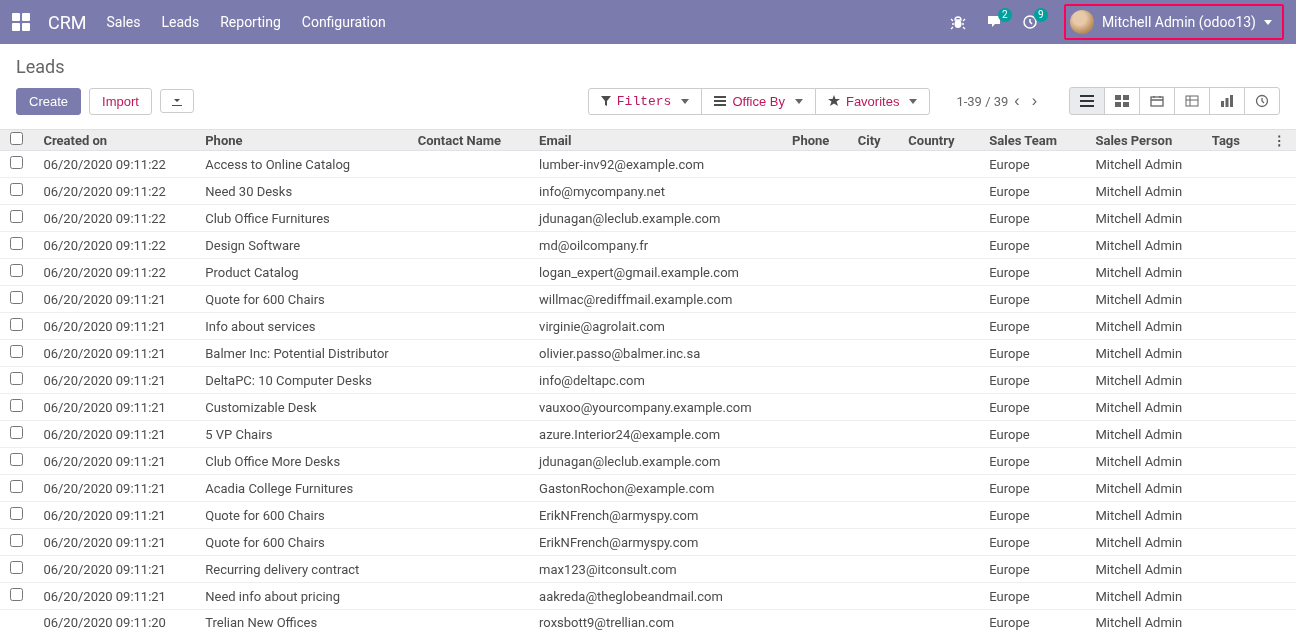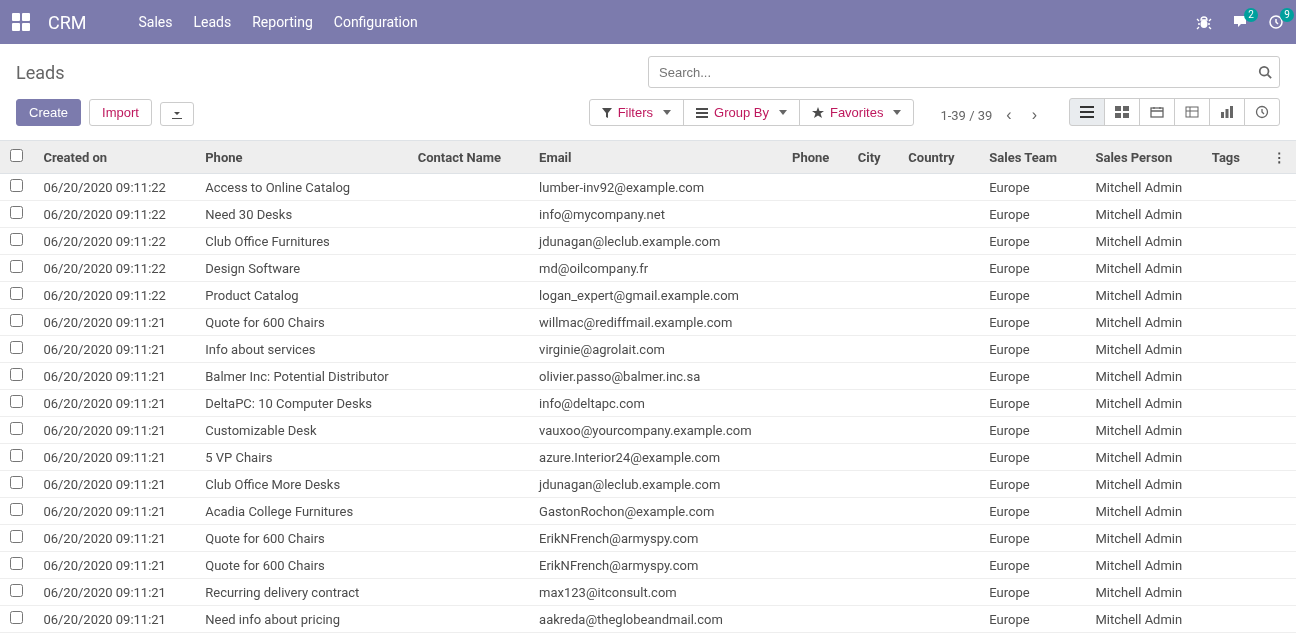--- a/index.html
+++ b/index.html
@@ -1,58 +1,58 @@
 <!DOCTYPE html>
 <html><head>
 <meta charset="utf-8">
 <style>
   * { box-sizing: border-box; margin: 0; padding: 0; }
   body { font-family: -apple-system, BlinkMacSystemFont, "Segoe UI", Roboto, "Helvetica Neue", Arial, sans-serif; font-size: 13px; color: #4c4c4c; background: #fff; }
   
   .navbar { background: #7c7bad; height: 44px; display: flex; align-items: center; padding: 0 12px; color: #fff; }
   .apps-icon { width: 18px; height: 18px; display: grid; grid-template-columns: 1fr 1fr; grid-template-rows: 1fr 1fr; gap: 2px; margin-right: 18px; cursor: pointer; }
   .apps-icon span { background: #fff; border-radius: 1px; }
-  .brand { font-size: 18px; font-weight: 400; margin-right: 52px; }
+  .brand { font-size: 18px; font-weight: 400; margin-right: 20px; }
   .nav-menu { display: flex; gap: 21px; }
   .nav-item { color: #fff; cursor: pointer; font-size: 14px; }
   .nav-right { margin-left: auto; display: flex; align-items: center; gap: 20px; }
   .nav-icon-wrap { position: relative; cursor: pointer; }
   .badge { position: absolute; top: -6px; right: -10px; background: #00a09d; color: #fff; border-radius: 8px; font-size: 10px; padding: 0 4px; line-height: 14px; min-width: 14px; text-align: center; }
   .user-menu { display: flex; align-items: center; gap: 8px; cursor: pointer; border: 2px solid #ff0055; padding: 4px 10px 4px 4px; border-radius: 2px; margin-left: 6px; position: relative; }
   .avatar { width: 24px; height: 24px; border-radius: 50%; background: radial-gradient(circle at 40% 35%, #e8c9a8 30%, #b88a5a 70%); }
   .user-name { font-size: 14px; }
   .caret { width: 0; height: 0; border-left: 4px solid transparent; border-right: 4px solid transparent; border-top: 5px solid #fff; }
 
   .control-panel { padding: 12px 16px 8px; }
   .cp-top { display: flex; align-items: center; }
   .page-title { font-size: 18px; color: #666; font-weight: 400; }
   .search-wrap { margin-left: auto; width: 632px; position: relative; }
   .search-wrap input { width: 100%; height: 32px; border: 1px solid #ccc; border-radius: 3px; padding: 4px 32px 4px 10px; font-size: 13px; }
   .search-icon { position: absolute; right: 8px; top: 50%; transform: translateY(-50%); color: #666; }
 
-  .cp-bottom { display: flex; align-items: flex-end; margin-top: 10px; gap: 8px; }
+  .cp-bottom { display: flex; align-items: center; margin-top: 10px; gap: 8px; }
   .btn { border: 1px solid #ccc; background: #fff; padding: 5px 12px; border-radius: 3px; cursor: pointer; font-size: 13px; color: #be185d; display: inline-flex; align-items: center; gap: 6px; }
   .btn-primary { background: #7c7bad; color: #fff; border-color: #7c7bad; }
   .btn-icon { padding: 5px 10px; }
   .btn-group { display: flex; margin-left: auto; }
   .btn-group .btn { border-radius: 0; margin-left: -1px; }
-  .btn-group .btn:first-child { border-radius: 3px 0 0 3px; margin-left: 12px; }
+  .btn-group .btn:first-child { border-radius: 3px 0 0 3px; margin-left: 12px; font-family: Liberation Mono, monospace; }
   .btn-group .btn:last-child { border-radius: 0 3px 3px 0; }
   .caret-sm { width: 0; height: 0; border-left: 4px solid transparent; border-right: 4px solid transparent; border-top: 5px solid #666; margin-left: 4px; }
-  .pager { display: flex; align-items: center; gap: 8px; margin-left: 18px; color: #666; }
+  .pager { display: flex; align-items: center; gap: 0; margin-left: 18px; color: #666; }
   .pager-btn { background: none; border: none; cursor: pointer; color: #666; font-size: 16px; padding: 2px 6px; }
   .view-switcher { display: flex; margin-left: 18px; }
   .view-btn { border: 1px solid #ccc; background: #fff; padding: 6px 10px; cursor: pointer; color: #666; margin-left: -1px; display: flex; align-items: center; }
   .view-btn.active { background: #e9ecef; color: #333; }
   .view-btn:first-child { border-radius: 3px 0 0 3px; margin-left: 0; }
   .view-btn:last-child { border-radius: 0 3px 3px 0; }
 
   .table-wrap { border-top: 1px solid #dee2e6; margin-top: 6px; overflow-x: hidden; }
   table { width: 100%; border-collapse: collapse; }
-  th { background: #eeeeee; border-bottom: 1px solid #dee2e6; padding: 8px 10px; text-align: left; font-weight: 700; color: #4c4c4c; font-size: 13px; white-space: nowrap; }
+  th { background: #eeeeee; border-bottom: 1px solid #dee2e6; padding: 2px 10px; text-align: left; font-weight: 700; color: #4c4c4c; font-size: 13px; white-space: nowrap; }
   td { padding: 5px 10px; border-bottom: 1px solid #eee; color: #4c4c4c; font-size: 13px; white-space: nowrap; }
   .checkbox-cell { width: 32px; text-align: center; }
   .checkbox-cell input { cursor: pointer; }
   th.menu-cell { width: 24px; text-align: center; cursor: pointer; font-weight: 900; }
 
   svg { display: block; }
 </style>
 </head>
 <body>
 
@@ -83,35 +83,31 @@
         </svg>
       <span class="badge">2</span>
     </div>
     <div class="nav-icon-wrap">
       <svg width="16" height="16" viewBox="0 0 16 16" fill="none" stroke="#fff" stroke-width="1.5">
           <circle cx="8" cy="8" r="6"></circle>
           <path d="M8 5v3l2 2"></path>
         </svg>
       <span class="badge">9</span>
     </div>
+    <div class="user-menu">
+      <div class="avatar"></div>
+      <span class="user-name">Mitchell Admin (odoo13)</span>
+      <span class="caret"></span>
+    </div>
   </div>
 </div>
 
 <div class="control-panel">
   <div class="cp-top">
     <div class="page-title">Leads</div>
-    <div class="search-wrap">
-      <input type="text" placeholder="Search..." style="">
-      <span class="search-icon">
-        <svg width="14" height="14" viewBox="0 0 16 16" fill="none" stroke="#666" stroke-width="2">
-            <circle cx="7" cy="7" r="5"></circle>
-            <path d="M11 11l4 4"></path>
-          </svg>
-      </span>
-    </div>
   </div>
   <div class="cp-bottom">
     <button class="btn btn-primary">Create</button>
     <button class="btn">Import</button>
     <button class="btn btn-icon">
       <svg width="12" height="12" viewBox="0 0 12 12" fill="#4c4c4c">
           <path d="M6 0v7M3 4l3 3 3-3M1 10h10v1H1z"></path>
         </svg>
     </button>
 
@@ -122,21 +118,21 @@
           </svg>
         <span>Filters</span>
         <span class="caret-sm"></span>
       </button>
       <button class="btn">
         <svg width="12" height="10" viewBox="0 0 12 10" fill="#4c4c4c">
             <rect y="0" width="12" height="2"></rect>
             <rect y="4" width="12" height="2"></rect>
             <rect y="8" width="12" height="2"></rect>
           </svg>
-        <span>Group By</span>
+        <span>Office By</span>
         <span class="caret-sm"></span>
       </button>
       <button class="btn">
         <svg width="12" height="12" viewBox="0 0 12 12" fill="#4c4c4c">
             <path d="M6 0l1.5 4H12L8.5 6.5 10 11 6 8.5 2 11l1.5-4.5L0 4h4.5z"></path>
           </svg>
         <span>Favorites</span>
         <span class="caret-sm"></span>
       </button>
     </div>

